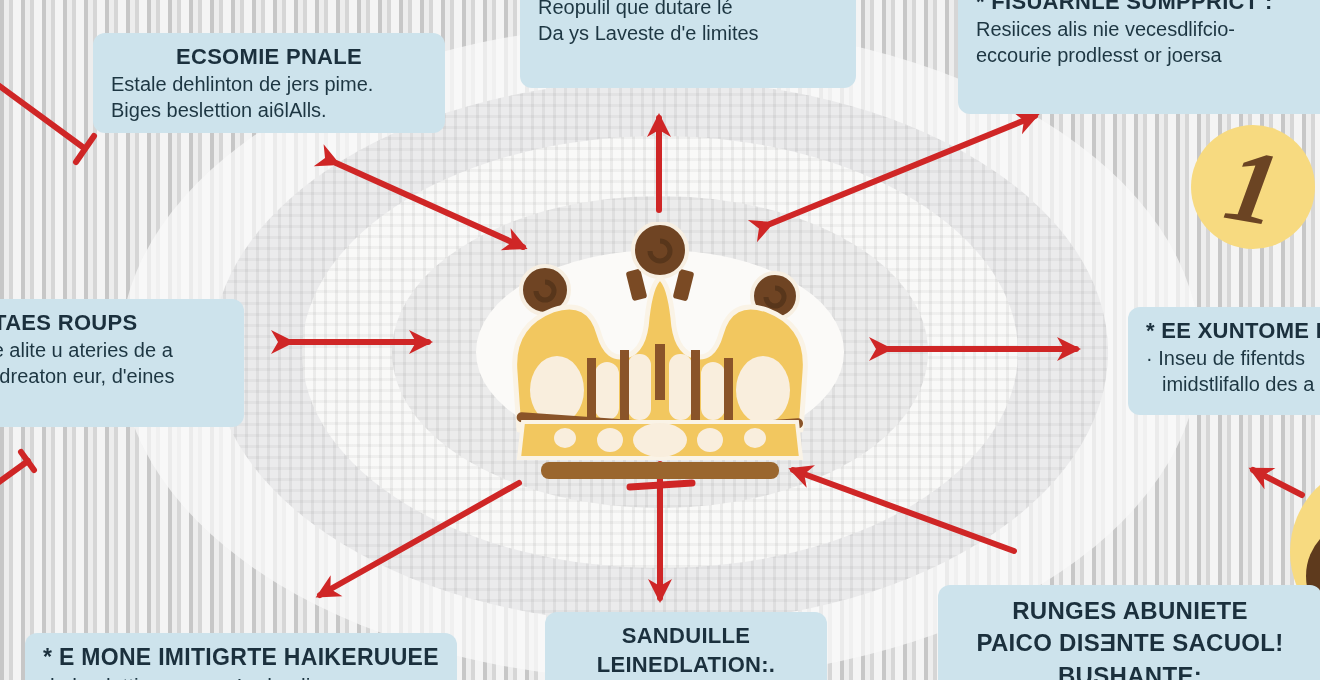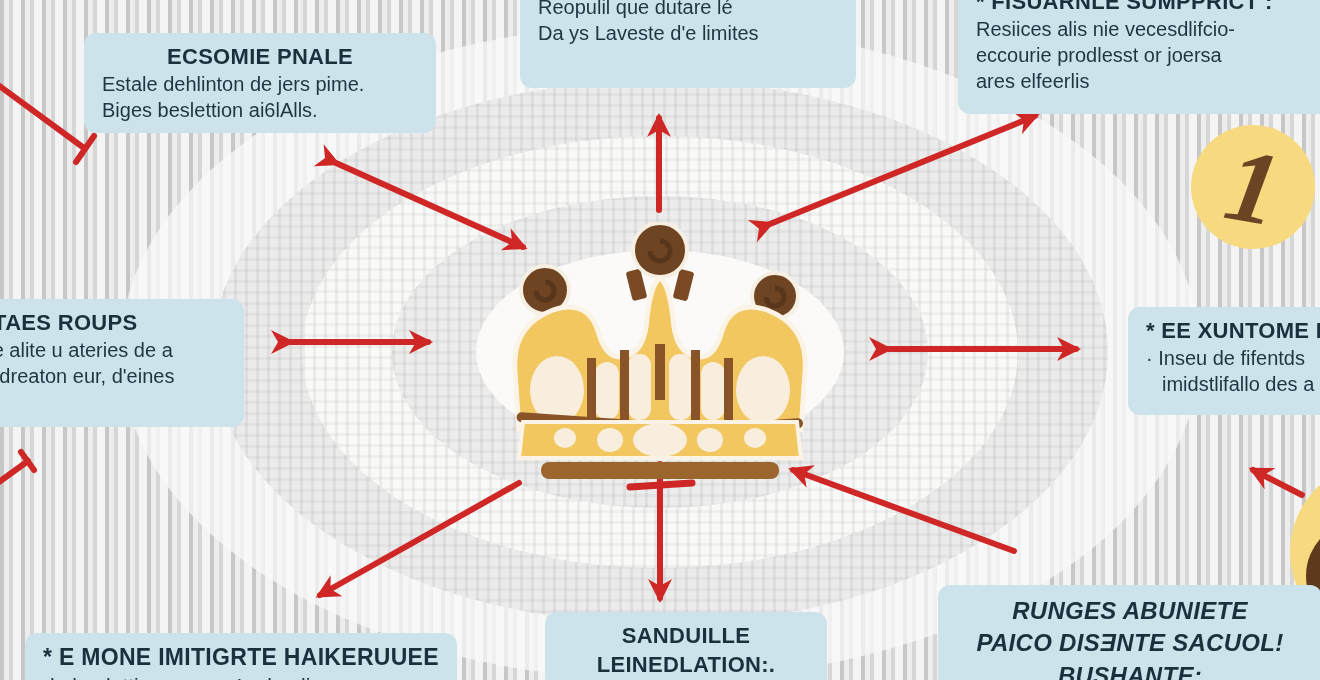--- a/index.html
+++ b/index.html
@@ -25,29 +25,29 @@
   #ring4{left:392px;top:196px;width:536px;height:312px;background-color:#ececec;}
   #ring5{left:476px;top:250px;width:368px;height:204px;background-color:#fbfaf8;}
   .arrows{position:absolute;left:0;top:0;z-index:6;}
   .note{
     position:absolute;z-index:10;background:#cde3ec;border-radius:12px;
     color:#1d3642;padding:10px 18px;box-sizing:border-box;
   }
   .note .title{font-weight:bold;font-size:22px;line-height:1.25;color:#1b303d;letter-spacing:0.3px;}
   .note .line{font-size:20px;line-height:1.32;}
   .center-text{text-align:center;}
-  #box-top-left{left:84px;top:33px;width:352px;height:100px;}
+  #box-top-left{left:93px;top:33px;width:352px;height:100px;}
   #box-top-center{left:520px;top:-16px;width:336px;height:104px;}
   #box-top-right{left:958px;top:-22px;width:380px;height:136px;}
   #box-mid-left{left:-48px;top:299px;width:292px;height:128px;padding-left:14px;}
   #box-mid-right{left:1128px;top:307px;width:300px;height:108px;}
   #box-bottom-center{left:545px;top:612px;width:282px;height:90px;}
   #box-bottom-center .title{font-size:22px;line-height:1.3;}
   #box-bottom-right{left:938px;top:585px;width:384px;height:120px;}
-  #box-bottom-right .title{font-size:24px;line-height:1.35;font-style:italic;}
+  #box-bottom-right .title{font-size:24px;line-height:1.35;}
   #box-bottom-left{left:25px;top:633px;width:432px;height:80px;}
   #box-bottom-left .title{font-size:23px;}
   #box-bottom-left .line{font-size:21px;}
   #crown{position:absolute;left:505px;top:222px;z-index:7;}
   .badge{
     position:absolute;border-radius:50%;background:#f7da80;z-index:8;
     display:flex;align-items:center;justify-content:center;
   }
   #badge-one{left:1191px;top:125px;width:124px;height:124px;}
   #badge-one span{
@@ -147,21 +147,20 @@
 
   <div class="note" id="box-top-center">
     <div class="line">Reopulil que dutare lé</div>
     <div class="line">Da ys Laveste d'e limites</div>
   </div>
 
   <div class="note" id="box-top-right">
     <div class="title">* FISUARNLE SUMPPRICT :</div>
     <div class="line">Resiices alis nie vecesdlifcio-</div>
     <div class="line">eccourie prodlesst or joersa</div>
-    <div class="line">ares elfeerlis</div>
   </div>
 
   <div class="note" id="box-mid-left">
     <div class="title">ELTAES ROUPS</div>
     <div class="line">s de alite u ateries de a</div>
     <div class="line">unodreaton eur, d'eines</div>
     <div class="line">t.</div>
   </div>
 
   <div class="note" id="box-mid-right">

